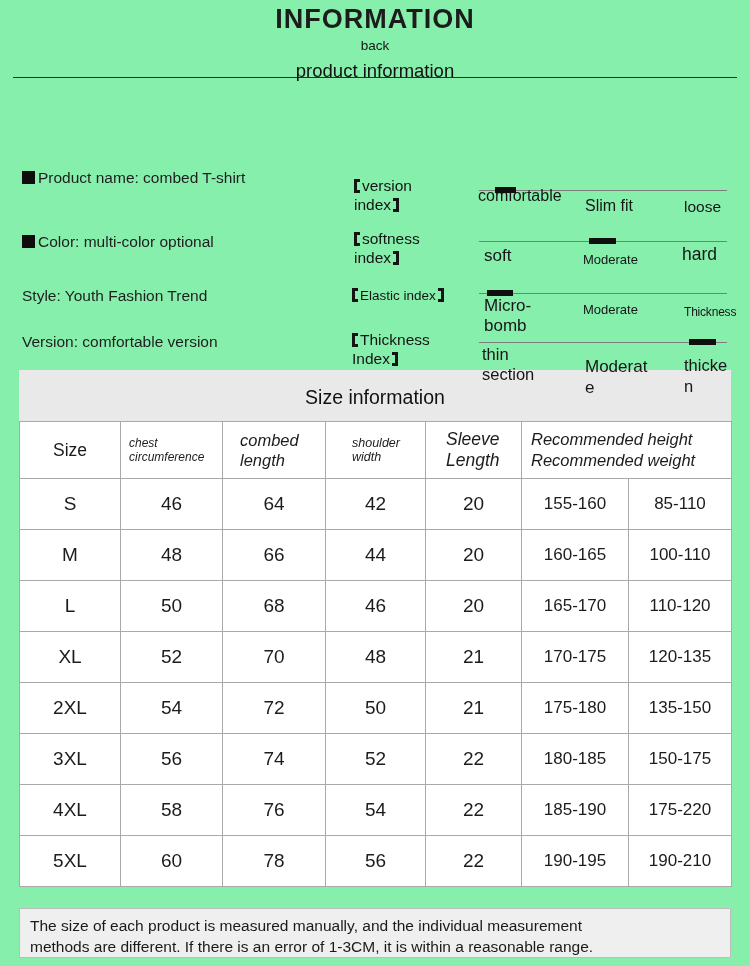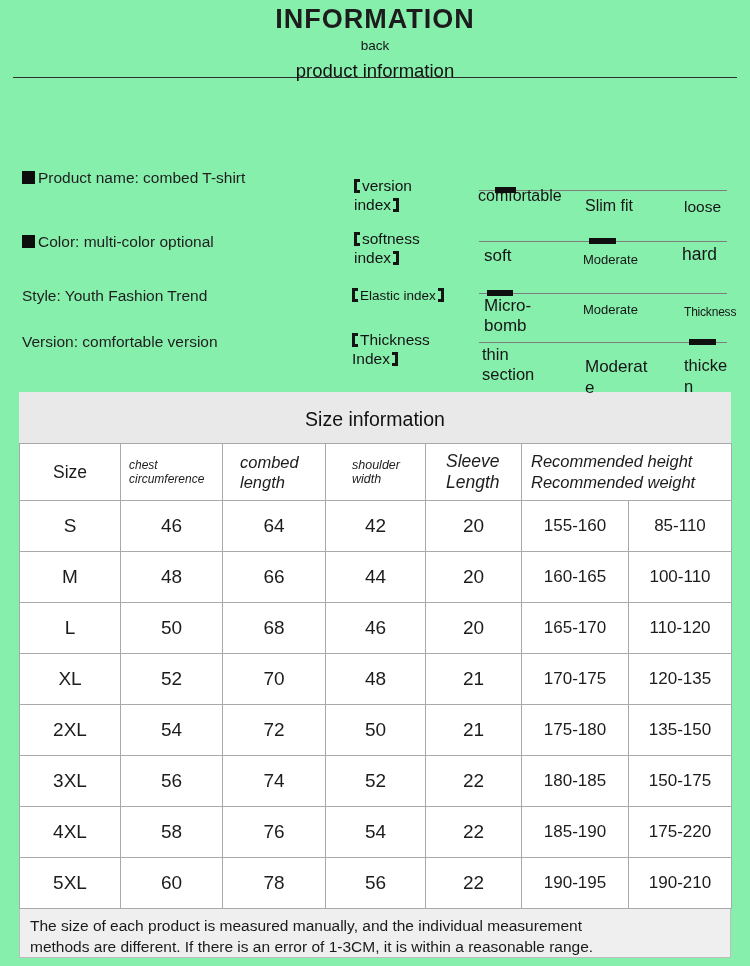--- a/index.html
+++ b/index.html
@@ -52,21 +52,21 @@
   .v2m { left:583px; top:250px; font-size:13px; }
   .v2r { left:682px; top:244px; font-size:17.5px; }
   .v3l { left:484px; top:296px; width:72px; font-size:17px; }
   .v3m { left:583px; top:300px; font-size:13px; }
   .v3r { left:684px; top:302px; font-size:12px; letter-spacing:-0.2px; }
   .v4l { left:482px; top:344px; width:80px; font-size:16.5px; }
   .v4m { left:585px; top:356px; width:64px; font-size:17px; word-break:break-all; line-height:21px; }
   .v4r { left:684px; top:355px; width:50px; font-size:16.5px; word-break:break-all; line-height:21px; }
 
   
-  .table-wrap { position:absolute; left:19px; top:392px; width:712px; z-index:1; }
+  .table-wrap { position:absolute; left:19px; top:370px; width:712px; z-index:1; }
   .tbl-title { height:51px; background:#e9e9e9; text-align:center; font-size:19.5px;
     color:#111; line-height:54px; }
   table.size-table { width:712px; border-collapse:collapse; table-layout:fixed; }
   .size-table th, .size-table td { border:1px solid #a9a9a9; text-align:center;
     font-weight:normal; color:#1c1c1c; background:#fff; overflow:visible; }
   .size-table thead th { height:57px; }
   .size-table tbody td { height:51px; font-size:19px; }
   .size-table tbody td.c5, .size-table tbody td.c6 { font-size:17px; }
   th .h-lines { display:block;font-style:italic; }
   th.h-size { font-size:17.5px; }

